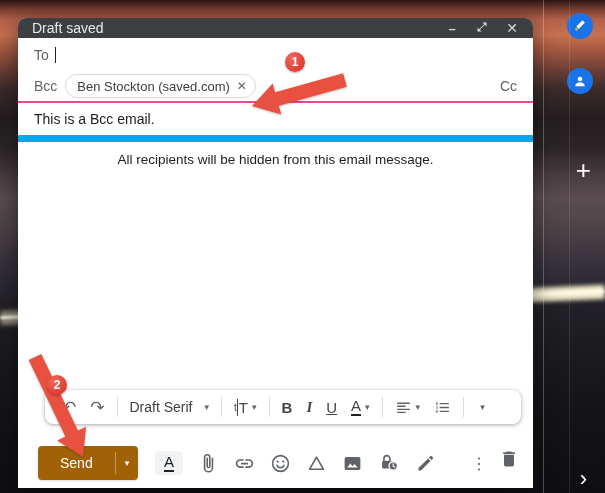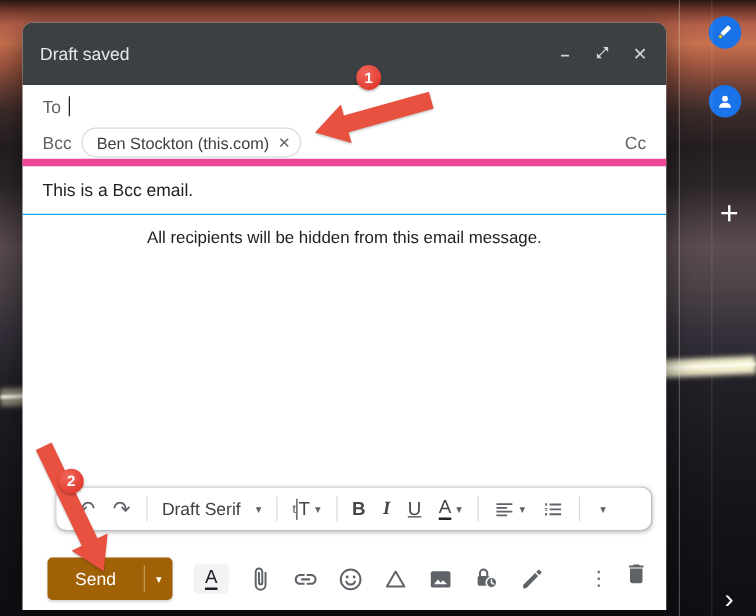--- a/index.html
+++ b/index.html
@@ -27,39 +27,39 @@
     border-left:1px solid rgba(255,255,255,.28); }
   .side-panel::after { content:""; position:absolute; left:25px; top:0; bottom:0;
     width:1px; background:rgba(255,255,255,.10); }
   .circle-ic { position:absolute; right:12px; width:26px; height:26px; border-radius:50%;
     background:#1a73e8; display:flex; align-items:center; justify-content:center; }
   .panel-glyph { position:absolute; color:#fff; text-align:center; }
 
   
   .win { position:absolute; left:18px; top:18px; width:515px; height:470px;
     background:#fff; border-radius:8px 8px 0 0; box-shadow:0 6px 24px rgba(0,0,0,.5); }
-  .titlebar { height:50px; background:#3c4043; border-radius:8px 8px 0 0;
+  .titlebar { height:20px; background:#3c4043; border-radius:8px 8px 0 0;
     display:flex; align-items:center; padding:0 14px; }
   .title { color:#e8eaed; font-size:14px; flex:1; }
   .win-controls { display:flex; align-items:center; gap:16px; color:#d2d5d9; }
   .win-ctl { cursor:pointer; font-size:13px; line-height:1; width:14px; text-align:center; }
 
   .row { display:flex; align-items:center; padding:0 16px; }
   .to-row { height:33px; }
   .muted { color:#5f6368; font-size:14px; }
   .cursor { display:inline-block; width:1px; height:16px; background:#202124; margin-left:6px;
     animation:blink 1.1s steps(1) infinite; }
   @keyframes blink { 50% { opacity:0; } }
-  .bcc-row { height:32px; border-bottom:6px solid #ec4899; }
+  .bcc-row { height:32px; border-bottom:2px solid #ec4899; }
   .chip { display:flex; align-items:center; margin-left:8px; height:24px;
     border:1px solid #d5d9dd; border-radius:13px; padding:0 8px 0 11px; gap:7px; }
   .chip-name { font-size:13px; color:#3c4043; font-weight:500; }
   .chip-x { font-size:12px; color:#5f6368; cursor:pointer; }
   .cc { margin-left:auto; }
-  .subject-row { height:39px; border-bottom:1px solid #0ea5e9; font-size:14px; color:#202124; }
+  .subject-row { height:39px; border-bottom:7px solid #0ea5e9; font-size:14px; color:#202124; }
   .body-text { padding:10px 16px; font-size:13.5px; color:#202124;text-align:center; }
 
   
   .fmt-bar { position:absolute; left:27px; top:372px; width:476px; height:34px;
     background:#fff; border-radius:8px; box-shadow:0 1px 4px rgba(0,0,0,.32), 0 0 1px rgba(0,0,0,.2);
     display:flex; align-items:center; padding:0 10px; color:#444746; }
   .fmt-btn { display:flex; align-items:center; justify-content:center; height:26px;
     padding:0 7px; cursor:pointer; color:#444746; font-size:15px; }
   .sep { width:1px; height:20px; background:#dadce0; margin:0 5px; }
   .caret { font-size:9px; color:#5f6368; margin-left:4px; }
@@ -138,21 +138,21 @@
   </div>
 
   <div class="row to-row">
     <span class="muted">To</span>
     <span class="cursor"></span>
   </div>
 
   <div class="row bcc-row">
     <span class="muted">Bcc</span>
     <span class="chip">
-      <span class="chip-name">Ben Stockton (this.com)</span>
+      <span class="chip-name">Ben Stockton (saved.com)</span>
       <span class="chip-x">✕</span>
     </span>
     <span class="muted cc">Cc</span>
   </div>
 
   <div class="row subject-row">
     <span>This is a Bcc email.</span>
   </div>
 
   <div class="body-text">

